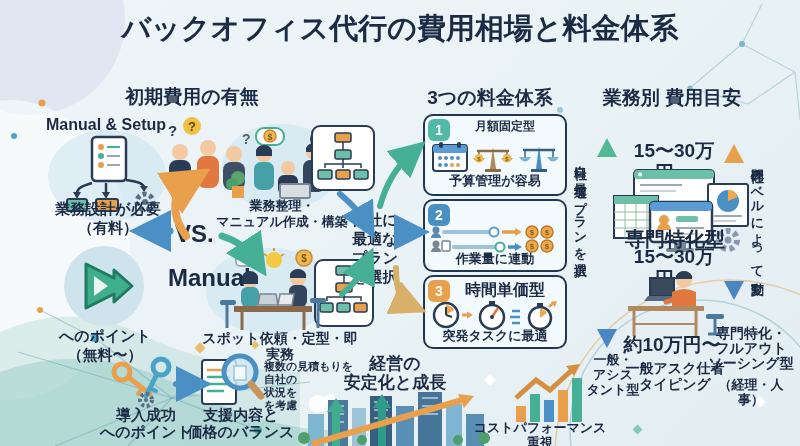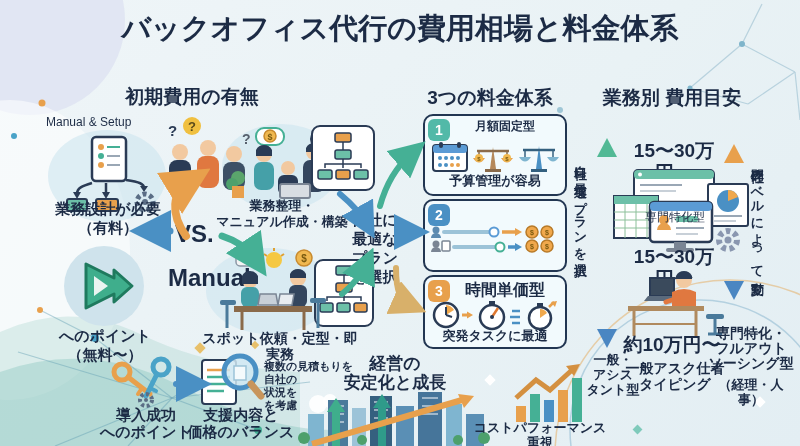--- a/index.html
+++ b/index.html
@@ -59,21 +59,21 @@
   <div class="abs sp" style="left:486px;top:376px;background:#fff;z-index:1"></div>
   <div class="abs sp" style="left:756px;top:398px;background:#fff;z-index:1"></div>
   <div class="abs sp" style="left:634px;top:426px;background:#7fcabb;width:7px;height:7px;z-index:1"></div>
 
   <div class="abs t hd ctr" style="left:0;top:12px;width:800px;font-size:29px;z-index:2">バックオフィス代行の費用相場と料金体系</div>
 
   <div class="abs t hd ctr" style="left:112px;top:86px;width:160px;font-size:19px;z-index:2">初期費用の有無</div>
   <div class="abs t hd ctr" style="left:410px;top:87px;width:160px;font-size:19px;z-index:2">3つの料金体系</div>
   <div class="abs t hd ctr" style="left:592px;top:87px;width:160px;font-size:19px;z-index:2">業務別 費用目安</div>
 
-  <div class="abs t" style="left:46px;top:116px;font-size:12px;font-weight:400;z-index:2">Manual &amp; Setup</div>
+  <div class="abs t" style="left:46px;top:116px;font-size:16px;font-weight:700;z-index:2">Manual &amp; Setup</div>
   <div class="abs halo" style="left:48px;top:130px;width:118px;height:92px;z-index:1"></div>
   <svg class="abs" width="112" height="76" style="left:52px;top:136px;z-index:2">
     <rect x="40" y="1" width="34" height="44" rx="4" fill="#fff" stroke="#2a3b55" stroke-width="2.5"></rect>
     <circle cx="49" cy="11" r="3" fill="#e8a04c"></circle>
       <line x1="55" y1="11" x2="68" y2="11" stroke="#45b095" stroke-width="2"></line>
     <circle cx="49" cy="20" r="3" fill="#45b095"></circle>
       <line x1="55" y1="20" x2="68" y2="20" stroke="#9aa7b5" stroke-width="2"></line>
     <circle cx="49" cy="29" r="3" fill="#e8a04c"></circle>
       <line x1="55" y1="29" x2="68" y2="29" stroke="#9aa7b5" stroke-width="2"></line>
     <path d="M40,47 C30,50 25,52 25,58" fill="none" stroke="#2a3b55" stroke-width="2.5"></path>
@@ -255,20 +255,21 @@
       <rect x="12" y="15" width="8" height="10" rx="1" fill="#fff" stroke="#7a8594" stroke-width="1.5"></rect>
       <line x1="24" y1="21" x2="70" y2="21" stroke="#9cc3d8" stroke-width="4" stroke-linecap="round"></line>
       <circle cx="70" cy="21" r="4.5" fill="#fff" stroke="#45b095" stroke-width="2"></circle>
       <line x1="78" y1="21" x2="86" y2="21" stroke="#4a90c4" stroke-width="3.5"></line>
         <polygon points="92,21 85,17 85,25" fill="#4a90c4"></polygon>
       <circle cx="102" cy="20" r="6" fill="#f0a84c" stroke="#b87a28" stroke-width="1.5"></circle>
       <text x="102" y="23" font-size="7" font-weight="bold" text-anchor="middle" fill="#7a5a10">$</text>
       <circle cx="117" cy="20" r="6" fill="#f0a84c" stroke="#b87a28" stroke-width="1.5"></circle>
       <text x="117" y="23" font-size="7" font-weight="bold" text-anchor="middle" fill="#7a5a10">$</text>
     </svg>
+    <div class="abs t ctr" style="left:0;top:50px;width:140px;font-size:13px">作業量に連動</div>
   </div>
 
   <div class="abs" style="left:423px;top:275px;width:140px;height:70px;background:#f2fafd;border:2.5px solid #223652;border-radius:10px;z-index:2">
     <div class="abs ctr" style="left:3px;top:3px;width:22px;height:22px;background:#e8a04c;border-radius:6px;color:#fff;font-weight:900;font-size:14px;line-height:22px">3</div>
     <div class="abs t ctr" style="left:24px;top:4px;width:112px;font-size:16px;font-weight:900">時間単価型</div>
     <svg class="abs" width="130" height="28" style="left:5px;top:24px">
       <circle cx="16" cy="14" r="12" fill="#fff" stroke="#2a3b55" stroke-width="2.5"></circle>
       <path d="M16,14 L16,4 A10,10 0 0,1 24,9 Z" fill="#f0a84c"></path>
       <line x1="16" y1="14" x2="16" y2="6" stroke="#2a3b55" stroke-width="2"></line>
         <line x1="16" y1="14" x2="22" y2="16" stroke="#2a3b55" stroke-width="2"></line>
@@ -324,21 +325,21 @@
     <circle cx="52" cy="52" r="5" fill="#e8a04c"></circle>
       <path d="M45,62 a7,7 0 0,1 14,0 Z" fill="#e8a04c"></path>
     <rect x="64" y="48" width="22" height="6" rx="2" fill="#6cc0a8"></rect>
     <line x1="64" y1="60" x2="92" y2="60" stroke="#9aa7b5" stroke-width="2"></line>
       <line x1="64" y1="66" x2="86" y2="66" stroke="#c8d0d8" stroke-width="2"></line>
     <rect x="62" y="74" width="12" height="6" fill="#7a8594"></rect>
       <rect x="54" y="80" width="28" height="4" rx="2" fill="#7a8594"></rect>
     <circle cx="116" cy="72" r="9" fill="none" stroke="#8a97b0" stroke-width="6" stroke-dasharray="4.5 3.5"></circle>
     <circle cx="116" cy="72" r="3.5" fill="#8a97b0"></circle>
   </svg>
-  <div class="abs t ctr" style="left:620px;top:211px;width:110px;font-size:12px;font-weight:400;z-index:2">専門特化型</div>
+  <div class="abs t ctr" style="left:620px;top:228px;width:110px;font-size:20px;font-weight:700;z-index:2">専門特化型</div>
   <div class="abs t hd ctr" style="left:616px;top:246px;width:116px;font-size:19px;z-index:2">15〜30万円〜</div>
 
   <svg class="abs" width="104" height="70" style="left:622px;top:268px;z-index:2">
     <polygon points="28,10 52,10 52,28 28,28" fill="#3a4a5c" stroke="#2a3b55" stroke-width="2"></polygon>
     <polygon points="26,28 54,28 58,33 22,33" fill="#5a6a7c"></polygon>
     <circle cx="62" cy="12" r="8" fill="#f2c9a0"></circle>
       <path d="M54,8 a9,9 0 0,1 16,0 l0,3 -16,0 Z" fill="#2a3b55"></path>
     <path d="M50,24 q12,-6 24,0 l0,16 -24,0 Z" fill="#e07840"></path>
     <line x1="56" y1="30" x2="44" y2="34" stroke="#e07840" stroke-width="5" stroke-linecap="round"></line>
     <rect x="6" y="38" width="76" height="5" fill="#b08a5e"></rect>

